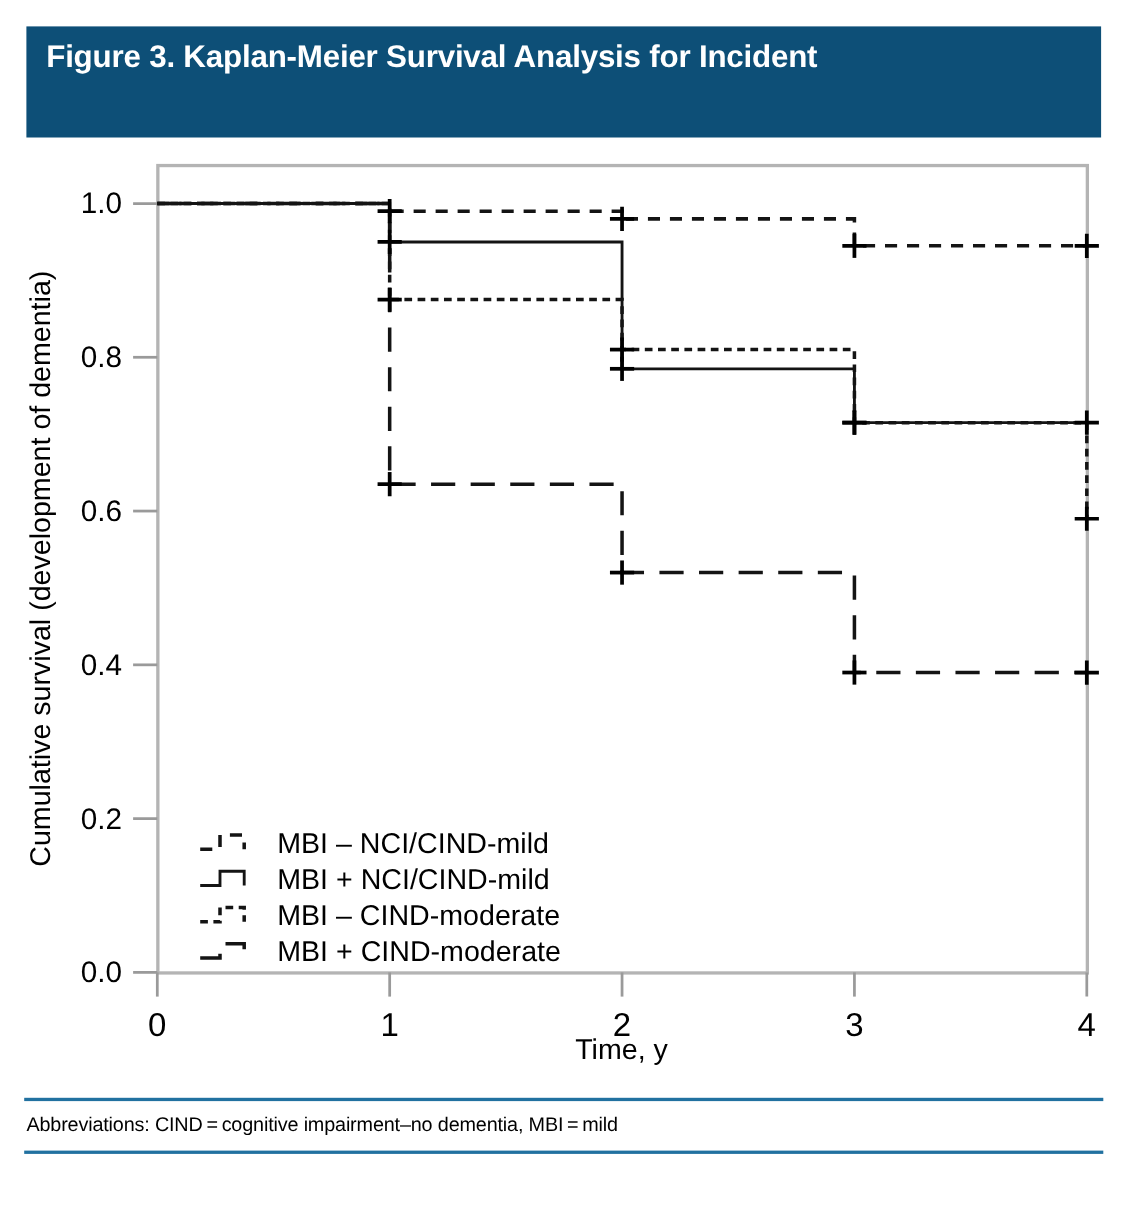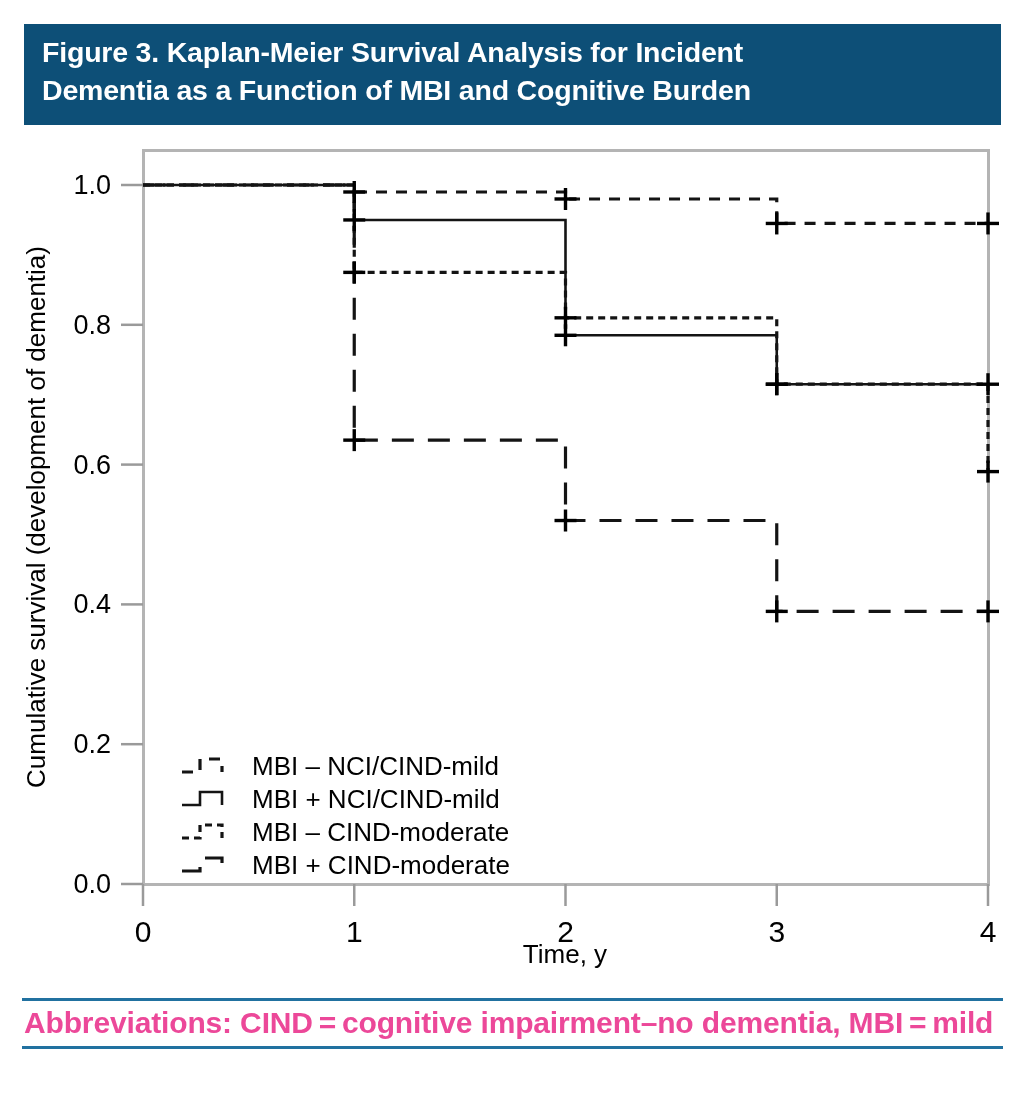--- a/index.html
+++ b/index.html
@@ -19,35 +19,33 @@
 
   
   .chart-area{position:absolute;left:0;top:128px;width:1027px;height:862px;}
   .chart-svg{display:block;}
 
   
   .footnote-wrap{position:absolute;left:22px;top:998px;width:981px;}
   .rule-top{height:3px;background:#2171a0;width:981px;}
   .rule-bot{height:3px;background:#2171a0;width:981px;}
   .footnote{
-    font-size:30px;line-height:31px;color:#ec4899;
+    font-size:18px;line-height:31px;color:#000000;
     padding:6px 2px 8px 2px;letter-spacing:-0.15px;
     font-family:"Liberation Sans",sans-serif;
-    font-weight:bold;
   }
   .footnote .ind{display:block;text-indent:22px;}
 </style>
 </head>
 <body>
 
 <div class="figure">
 
   <div class="title-bar">
     <div class="title-text">Figure 3. Kaplan-Meier Survival Analysis for Incident</div>
-    <div class="title-text">Dementia as a Function of MBI and Cognitive Burden</div>
   </div>
 
   <div class="chart-area">
     <svg class="chart-svg" id="km-svg" width="1027" height="862" viewBox="0 0 1027 862">
 
       <rect id="plot-frame" x="143.5" y="22.5" width="845" height="734" fill="none" stroke="#b4b4b4" stroke-width="3"></rect>
 
       <g id="y-ticks">
           <line x1="121" y1="756" x2="143" y2="756" stroke="#9a9a9a" stroke-width="2.5"></line>
           <text x="111" y="765" text-anchor="end" font-family="Liberation Sans, sans-serif" font-size="27" fill="#000">0.0</text>

